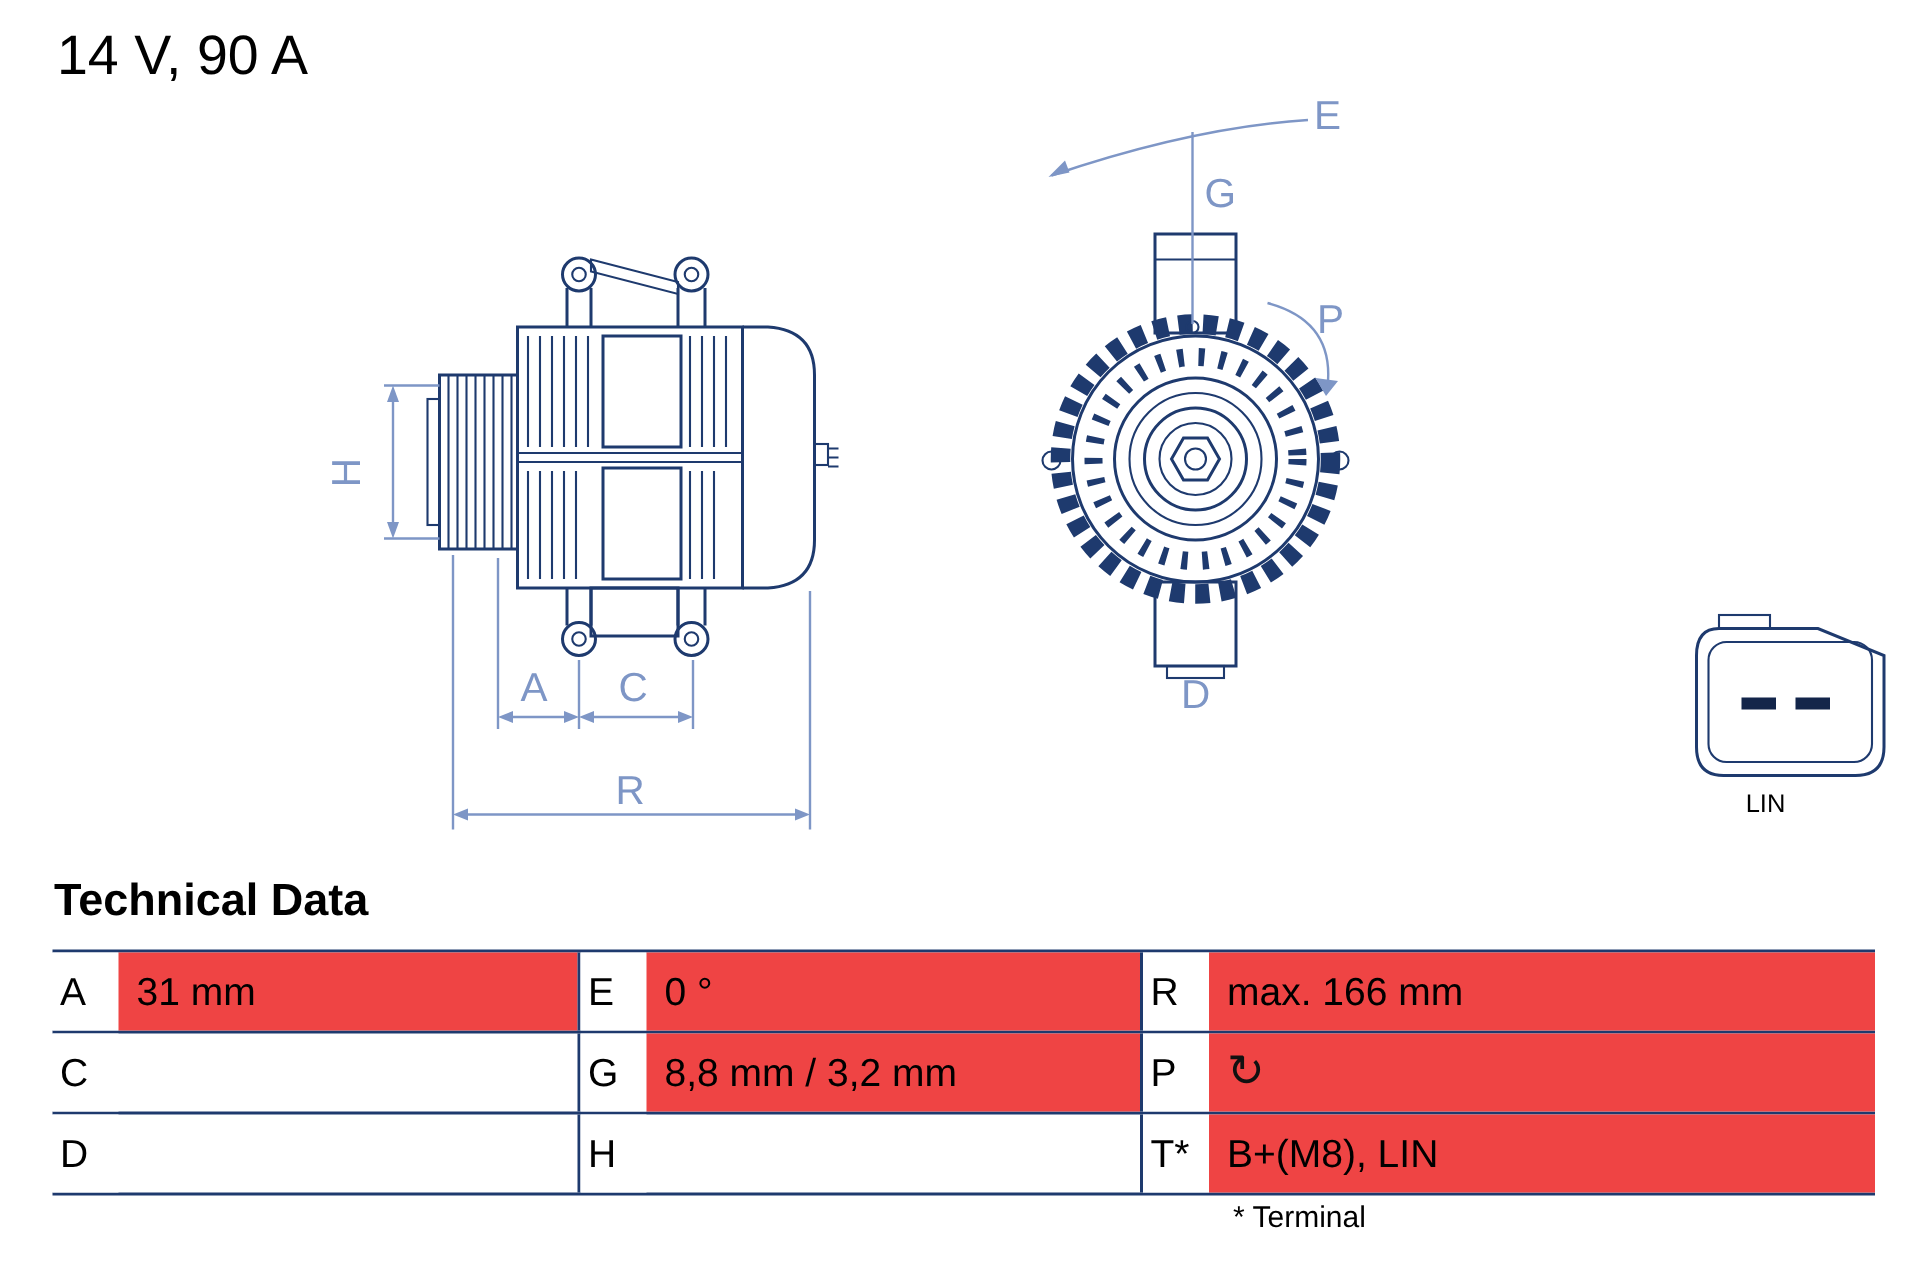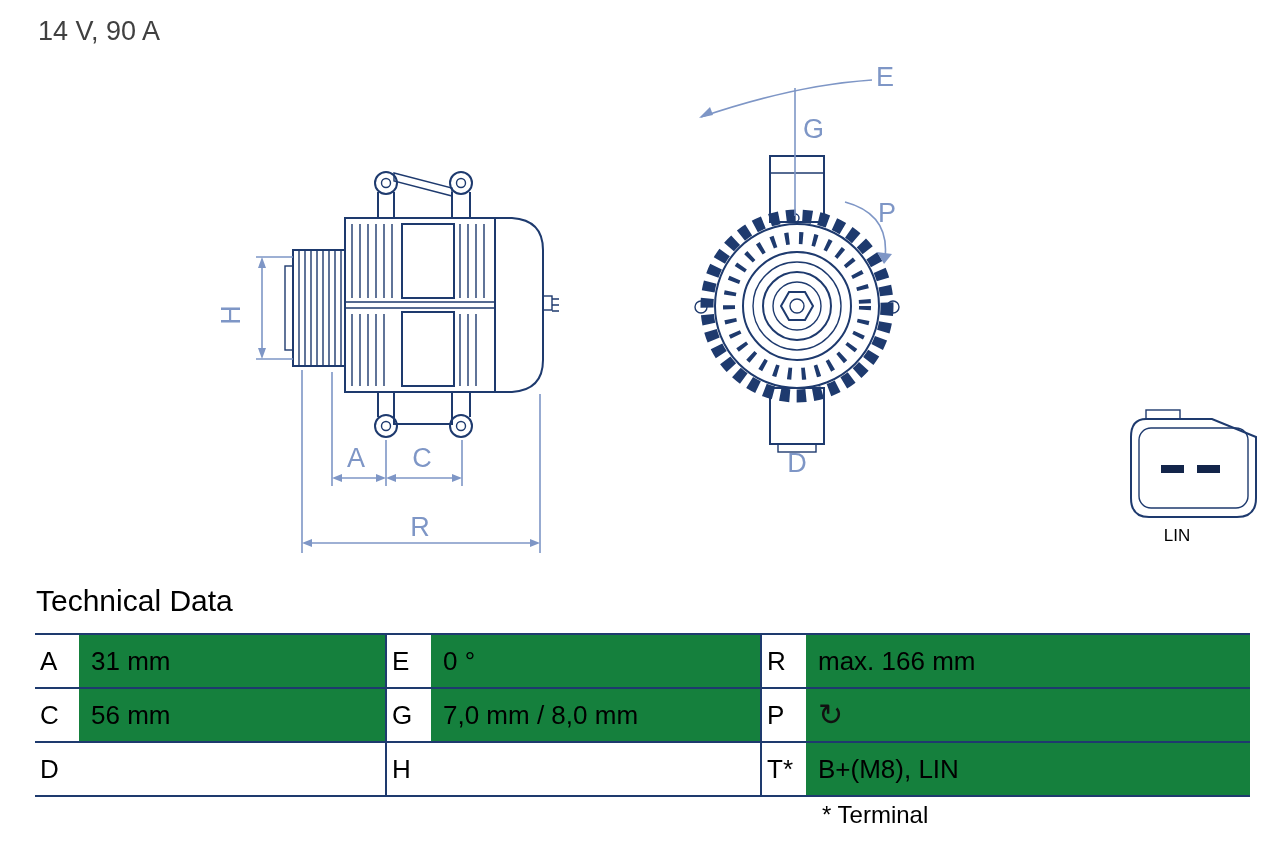--- a/index.html
+++ b/index.html
@@ -1,48 +1,48 @@
 <!DOCTYPE html>
 <html><head>
 <meta charset="utf-8">
 <style>
   html,body{margin:0;padding:0;}
   body{
     width:1280px;height:853px;position:relative;background:#ffffff;
     font-family:"Liberation Sans",sans-serif;color:#000;overflow:hidden;
   }
   .page-title{
-    position:absolute;left:38px;top:16px;font-size:27px;color:#404040;
+    position:absolute;left:38px;top:16px;font-size:37px;color:#000000;
   }
   .section-heading{
-    position:absolute;left:36px;top:584px;font-size:30px;font-weight:normal;color:#000;
+    position:absolute;left:36px;top:584px;font-size:30px;font-weight:bold;color:#000;
   }
   #diagram{position:absolute;left:0;top:0;}
   .tbl{
     position:absolute;left:35px;top:633px;width:1215px;
     border-top:2px solid #1e3a6e;
   }
   .row{display:flex;height:52px;border-bottom:2px solid #1e3a6e;}
   .grp{display:flex;box-sizing:border-box;}
   .g1{width:350px;}
   .g2{width:375px;border-left:2px solid #1e3a6e;}
   .g3{width:490px;border-left:2px solid #1e3a6e;}
   .k{
     width:44px;background:#ffffff;font-size:26px;line-height:52px;
     padding-left:5px;box-sizing:border-box;flex:none;
   }
   .v{
-    flex:1;background:#15803d;font-size:26px;line-height:52px;
+    flex:1;background:#ef4444;font-size:26px;line-height:52px;
     padding-left:12px;white-space:nowrap;overflow:hidden;
   }
   .rot-glyph{
     font-family:"DejaVu Sans",sans-serif;font-size:30px;line-height:52px;color:#111;
   }
   .footnote{
-    position:absolute;left:822px;top:801px;font-size:24px;color:#000;
+    position:absolute;left:822px;top:801px;font-size:20px;color:#000;
   }
   svg .ln{stroke:#1e3a6e;stroke-width:2;fill:none;}
   svg .lnthin{stroke:#1e3a6e;stroke-width:1.4;fill:none;}
   svg .dim{stroke:#7e96c6;stroke-width:1.6;fill:none;}
   svg .dimfill{fill:#7e96c6;stroke:none;}
   svg .dimtext{fill:#7e96c6;font-family:"Liberation Sans",sans-serif;font-size:27px;}
   svg .blacktext{fill:#000;font-family:"Liberation Sans",sans-serif;font-size:17px;}
 </style>
 </head>
 <body>
@@ -193,25 +193,24 @@
       <div class="v">0 °</div>
     </div>
     <div class="grp g3">
       <div class="k">R</div>
       <div class="v">max. 166 mm</div>
     </div>
   </div>
   <div class="row">
     <div class="grp g1">
       <div class="k">C</div>
-      <div class="v">56 mm</div>
     </div>
     <div class="grp g2">
       <div class="k">G</div>
-      <div class="v">7,0 mm / 8,0 mm</div>
+      <div class="v">8,8 mm / 3,2 mm</div>
     </div>
     <div class="grp g3">
       <div class="k">P</div>
       <div class="v"><span class="rot-glyph">↻</span></div>
     </div>
   </div>
   <div class="row">
     <div class="grp g1">
       <div class="k">D</div>
     </div>

